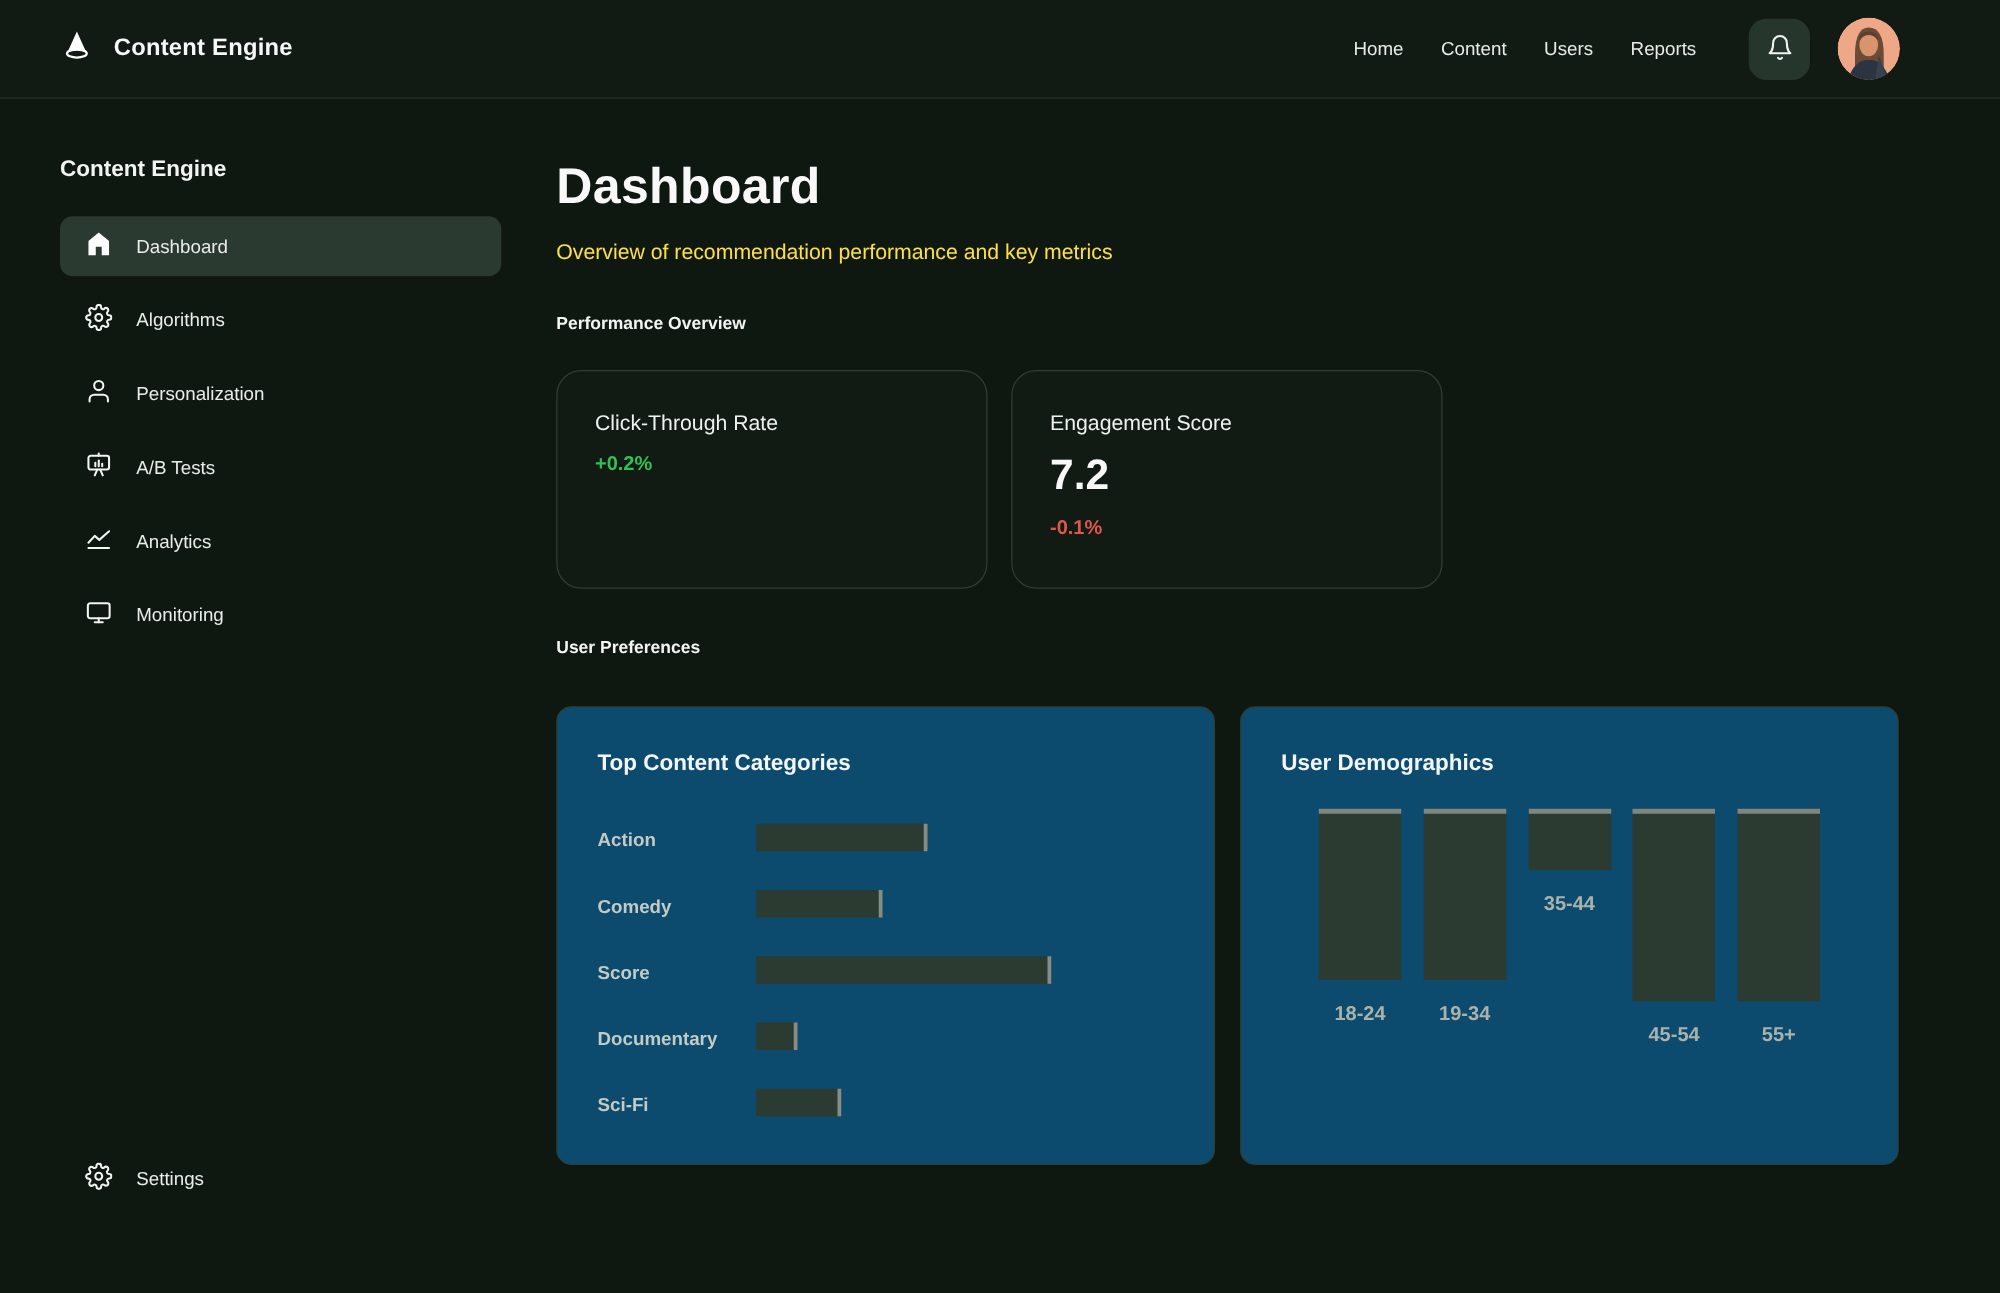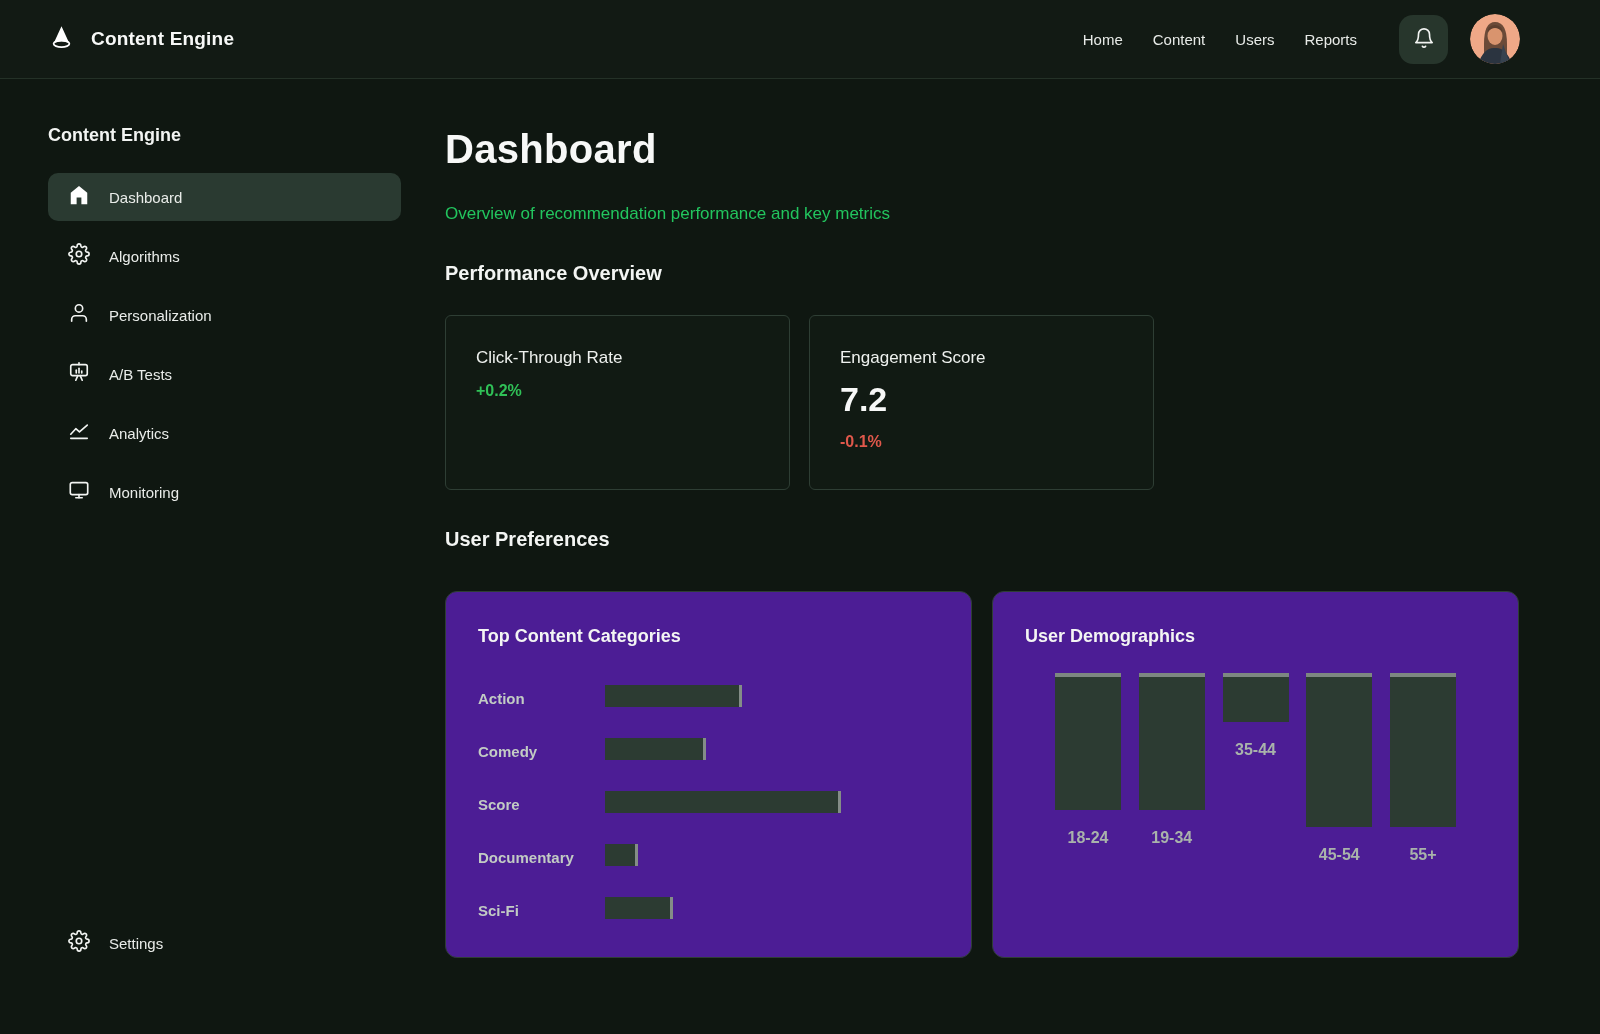--- a/index.html
+++ b/index.html
@@ -29,33 +29,33 @@
   .side-item.active { background:#2a3a31; }
   .side-item svg { width:22px; height:22px; flex:0 0 auto; }
   .side-label { margin-left:19px; font-size:15px; font-weight:500; }
   .sidebar-footer { position:absolute; top:840px; left:48px; display:flex; align-items:center;
                     height:48px; color:#e9ece9; cursor:pointer; }
   .sidebar-footer svg { width:22px; height:22px; margin-left:20px; }
 
   
   .main { position:absolute; left:445px; top:79px; width:1075px; }
   .page-title { margin-top:48px; font-size:40px; font-weight:800; color:#f7f8f7; letter-spacing:.3px; }
-  .page-sub { margin-top:32px; font-size:17px; color:#22c55e; }
-  .section-title { margin-top:38px; font-size:20px; font-weight:700; color:#f3f5f3; }
+  .page-sub { margin-top:20px; font-size:17px; color:#fde047; }
+  .section-title { margin-top:38px; font-size:14px; font-weight:700; color:#f3f5f3; }
 
   .cards { display:flex; gap:19px; margin-top:30px; }
-  .metric-card { width:345px; height:175px; border:1px solid #2e3e34; border-radius:6px;
+  .metric-card { width:345px; height:175px; border:1px solid #2e3e34; border-radius:20px;
                  background:#111a13; padding:32px 30px; }
   .metric-label { font-size:17px; font-weight:500; color:#eef1ee; }
   .metric-value { margin-top:12px; font-size:34px; font-weight:800; color:#f7f8f7; }
   .metric-delta { margin-top:14px; font-size:16px; font-weight:600; }
 
   .chart-cards { display:flex; gap:20px; margin-top:40px; }
   .chart-card { width:527px; height:367px; border:1px solid #2e3e34; border-radius:12px;
-                background:#4c1d95; padding:34px 32px; }
+                background:#0c4a6e; padding:34px 32px; }
   .chart-title { font-size:18px; font-weight:600; color:#f3f5f3; }
 
   
   .cat-rows { margin-top:28px; }
   .cat-row { display:flex; align-items:flex-end; height:32px; margin-bottom:21px; }
   .cat-label { width:127px; font-size:15px; font-weight:700; color:#c2cbc4; }
   .cat-bar { height:22px; background:#2c3b32; border-right:3px solid #848d87; }
 
   
   .demo-plot { margin-top:26px; display:flex; justify-content:space-between; padding:0 30px; }

